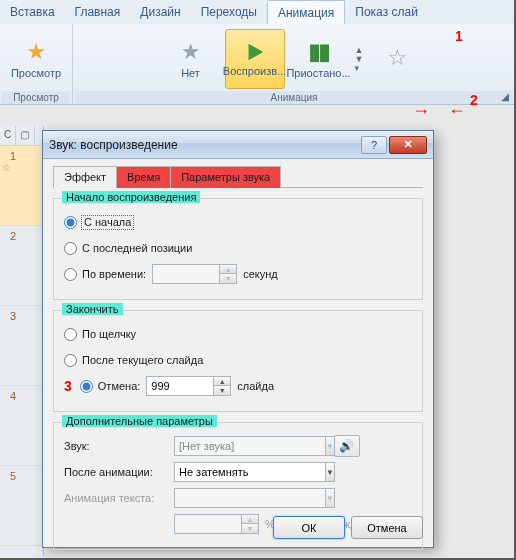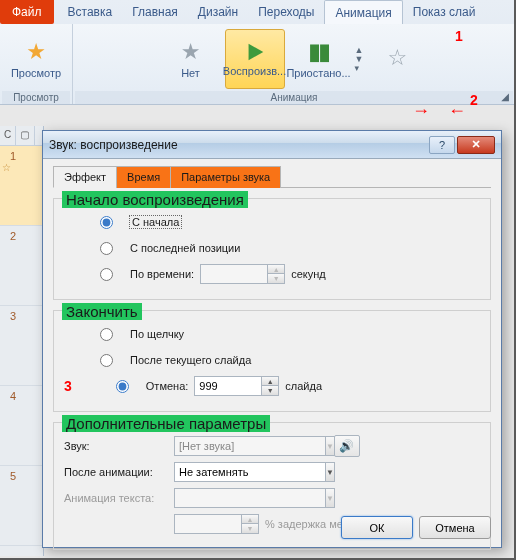--- a/index.html
+++ b/index.html
@@ -35,36 +35,36 @@
   
   .slidepanel { position:absolute; left:0; top:126px; width:44px; height:430px; background:#e8ecf0; border-right:1px solid #b5c3d3; }
   .slidepanel .hdr { display:flex; height:20px; font-size:10px; border-bottom:1px solid #c5d0dd; }
   .slidepanel .hdr span { padding:3px 4px; border-right:1px solid #c5d0dd; color:#5a5a5a; }
   .thumb-row { display:flex; align-items:flex-start; height:80px; border-bottom:1px solid #d5dce4; padding:4px 2px; }
   .thumb-row .num { font-size:11px; color:#a05a2a; width:14px; text-align:right; }
   .thumb-row .star { font-size:10px; color:#c88f3a; }
   .thumb-row.active { background:#fce8b8; }
 
   
-  .dialog { position:absolute; left:42px; top:130px; width:460px; height:418px; background:#f0f0f0; border:1px solid #5a7ba8; box-shadow: 4px 4px 12px rgba(0,0,0,0.3); }
+  .dialog { position:absolute; left:42px; top:130px; width:392px; height:418px; background:#f0f0f0; border:1px solid #5a7ba8; box-shadow: 4px 4px 12px rgba(0,0,0,0.3); }
   .dlg-title { height:28px; background:linear-gradient(#e8f0fa 0%,#ccdceb 45%,#b5cde5 46%,#cfe0f2 100%); display:flex; align-items:center; padding:0 6px; font-size:12px; color:#1a1a1a; border-bottom:1px solid #9ab; }
   .dlg-title .t { flex:1; }
   .dlg-title .winbtn { width:26px; height:18px; margin-left:2px; display:flex; align-items:center; justify-content:center; font-size:11px; border-radius:2px; cursor:pointer; }
   .winbtn.help { background:linear-gradient(#e8f0fa,#c5d8ec); border:1px solid #8aa5c2; color:#2a4a6a; }
   .winbtn.close { background:linear-gradient(#e48a7a,#c73a1f); border:1px solid #8a2a18; color:#fff; font-weight:bold; width:38px; }
 
   .dlg-body { padding:6px 10px 8px; font-size:11px; color:#1a1a1a; }
   .dlgtabs { display:flex; border-bottom:1px solid #b5b5b5; }
-  .dlgtab { padding:4px 10px; border:1px solid #b5b5b5; border-bottom:none; background:#f97316; margin-right:-1px; cursor:pointer; position:relative; top:1px; }
+  .dlgtab { padding:4px 10px; border:1px solid #b5b5b5; border-bottom:none; background:#ef4444; margin-right:-1px; cursor:pointer; position:relative; top:1px; }
   .dlgtab.active { background:#f0f0f0; border-bottom:1px solid #f0f0f0; }
 
   .fieldset { border:1px solid #cfcfcf; margin-top:10px; padding:8px 10px 10px; position:relative; }
-  .fieldset > .legend { position:absolute; top:-8px; left:8px; background:#22c55e; padding:0 4px; font-size:15px; }
+  .fieldset > .legend { position:absolute; top:-8px; left:8px; background:#5eead4; padding:0 4px; font-size:11px; }
   .row { display:flex; align-items:center; gap:6px; margin:4px 0; min-height:22px; }
-  .row label { display:flex; align-items:center; gap:17px; cursor:pointer;margin-left:36px; }
+  .row label { display:flex; gap:5px; cursor:pointer; }
   input[type=radio] { accent-color:#3a7ac8; }
   .opt.dotted { outline:1px dotted #666; padding:0 2px; }
   .spin { display:flex; align-items:center; }
   .spin input { width:68px; height:20px; border:1px solid #abb5c0; padding:0 4px; font-size:11px; }
   .spin input:disabled { background:#f5f5f5; color:#999; }
   .spin .arrows { display:flex; flex-direction:column; border:1px solid #abb5c0; border-left:none; }
   .spin .arrows span { width:16px; height:9px; font-size:7px; line-height:9px; text-align:center; background:linear-gradient(#f8f8f8,#dedede); cursor:pointer; color:#555; }
   .spin .arrows span:first-child { border-bottom:1px solid #abb5c0; }
   .spin.disabled .arrows span { color:#bbb; cursor:default; }
 
@@ -81,21 +81,20 @@
   .btn { min-width:72px; height:23px; background:linear-gradient(#f8f8f8,#e2e2e2); border:1px solid #9a9a9a; border-radius:3px; font-size:11px; cursor:pointer; }
   .btn.primary { border:1px solid #3a7ac8; box-shadow:0 0 2px #6aa5e8; }
 
   .outer-frame { position:absolute; inset:0; border-right:2px solid #5a5a5a; border-bottom:2px solid #5a5a5a; pointer-events:none; }
 </style>
 </head>
 <body>
 
 <div class="ribbon">
   <div class="tabs">
-    <div class="tab-file">Файл</div>
     <div class="tab">Вставка</div>
     <div class="tab">Главная</div>
     <div class="tab">Дизайн</div>
     <div class="tab">Переходы</div>
     <div class="tab active">Анимация</div>
     <div class="tab">Показ слай</div>
   </div>
   <div class="ribbon-body">
     <div class="group">
       <div class="group-content">

